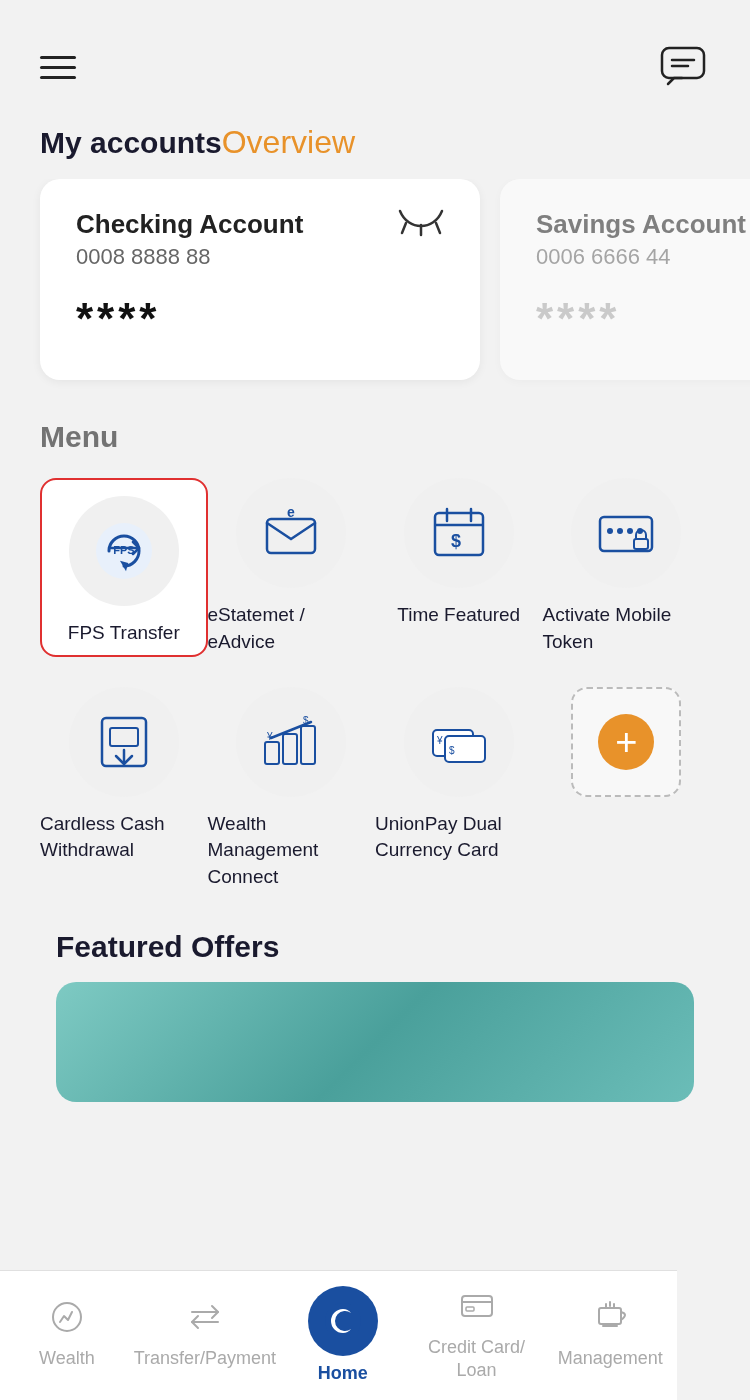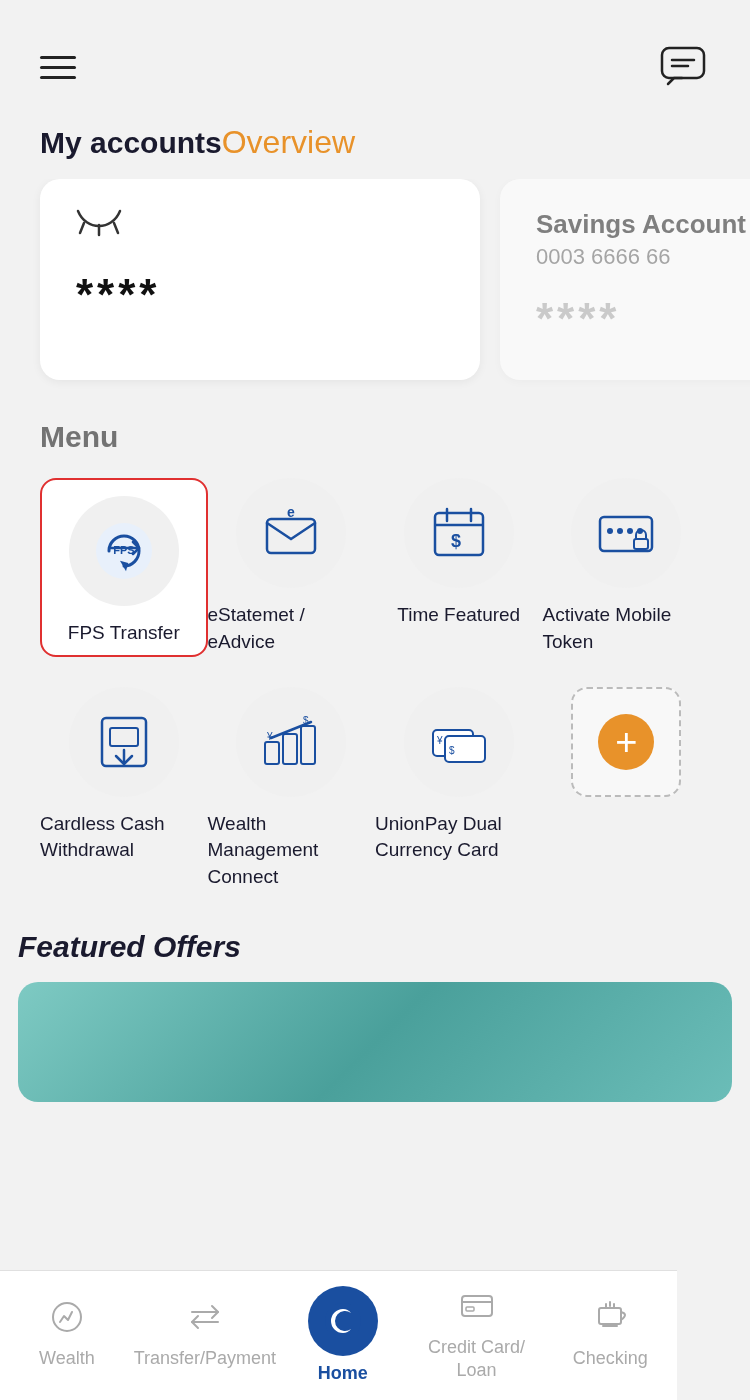--- a/index.html
+++ b/index.html
@@ -199,22 +199,21 @@
       align-items: center;
       justify-content: center;
       font-size: 38px;
       color: #fff;
       font-weight: 300;
       line-height: 1;
     }
 
     
     .featured-section {
-      padding: 10px 18px 20px;
-      font-style: italic;
+      padding: 10px 56px 20px;
     }
     .featured-title {
       font-size: 30px;
       font-weight: 700;
       color: #1a1a2e;
       margin-bottom: 18px;
     }
     .featured-card {
       width: 100%;
       height: 120px;
@@ -293,38 +292,42 @@
 
 <div class="section-header">
   <span class="section-title">My accounts</span>
   <span class="overview-link">Overview</span>
 </div>
 
 <div class="accounts-scroll">
 
   <div class="account-card">
     <div class="account-card-header">
+      <div>
+        <div class="account-name">Checking Account</div>
+        <div class="account-number">0008 8888 88</div>
+      </div>
       <div class="eye-icon">
         
         <svg width="46" height="30" viewBox="0 0 46 30" fill="none" xmlns="http://www.w3.org/2000/svg">
           <path d="M2 2 C10 22, 36 22, 44 2" stroke="#333" stroke-width="2.5" fill="none" stroke-linecap="round"></path>
           <line x1="4" y1="24" x2="8" y2="14" stroke="#333" stroke-width="2.5" stroke-linecap="round"></line>
           <line x1="23" y1="26" x2="23" y2="16" stroke="#333" stroke-width="2.5" stroke-linecap="round"></line>
           <line x1="42" y1="24" x2="38" y2="14" stroke="#333" stroke-width="2.5" stroke-linecap="round"></line>
         </svg>
       </div>
     </div>
     <div class="account-balance">****</div>
   </div>
 
   <div class="account-card dim">
     <div class="account-card-header">
       <div>
         <div class="account-name">Savings Account</div>
-        <div class="account-number">0003 6666 66</div>
+        <div class="account-number">0006 6666 44</div>
       </div>
     </div>
     <div class="account-balance" style="color:#aaa;">****</div>
   </div>
 </div>
 
 <div class="menu-section">
   <div class="menu-title">Menu</div>
   <div class="menu-grid">
 
@@ -503,16 +506,16 @@
 
         <rect x="6" y="8" width="22" height="16" rx="2" stroke="#aaa" stroke-width="2" fill="none"></rect>
         <path d="M10 26 L24 26" stroke="#aaa" stroke-width="2" stroke-linecap="round"></path>
         <path d="M28 12 Q36 14 28 20" stroke="#aaa" stroke-width="2" fill="none" stroke-linecap="round"></path>
 
         <line x1="13" y1="4" x2="13" y2="7" stroke="#aaa" stroke-width="2" stroke-linecap="round"></line>
         <line x1="17" y1="2" x2="17" y2="6" stroke="#aaa" stroke-width="2" stroke-linecap="round"></line>
         <line x1="21" y1="4" x2="21" y2="7" stroke="#aaa" stroke-width="2" stroke-linecap="round"></line>
       </svg>
     </div>
-    <span class="nav-label">Checking</span>
+    <span class="nav-label">Management</span>
   </div>
 
 </div>
 
 </body></html>

